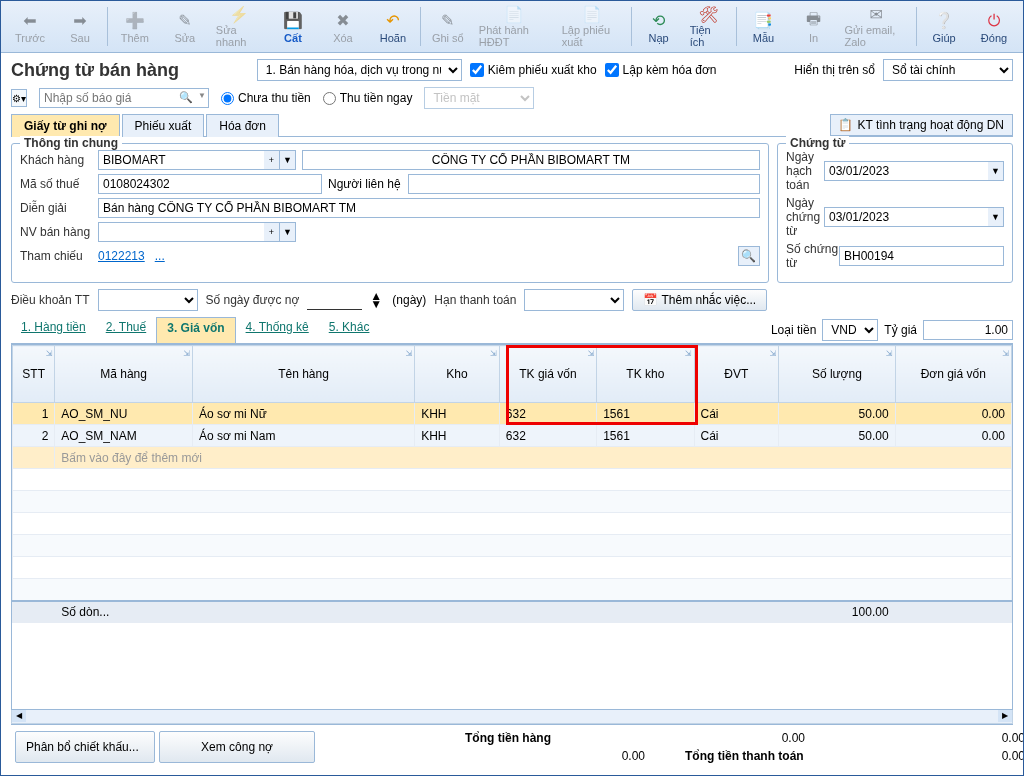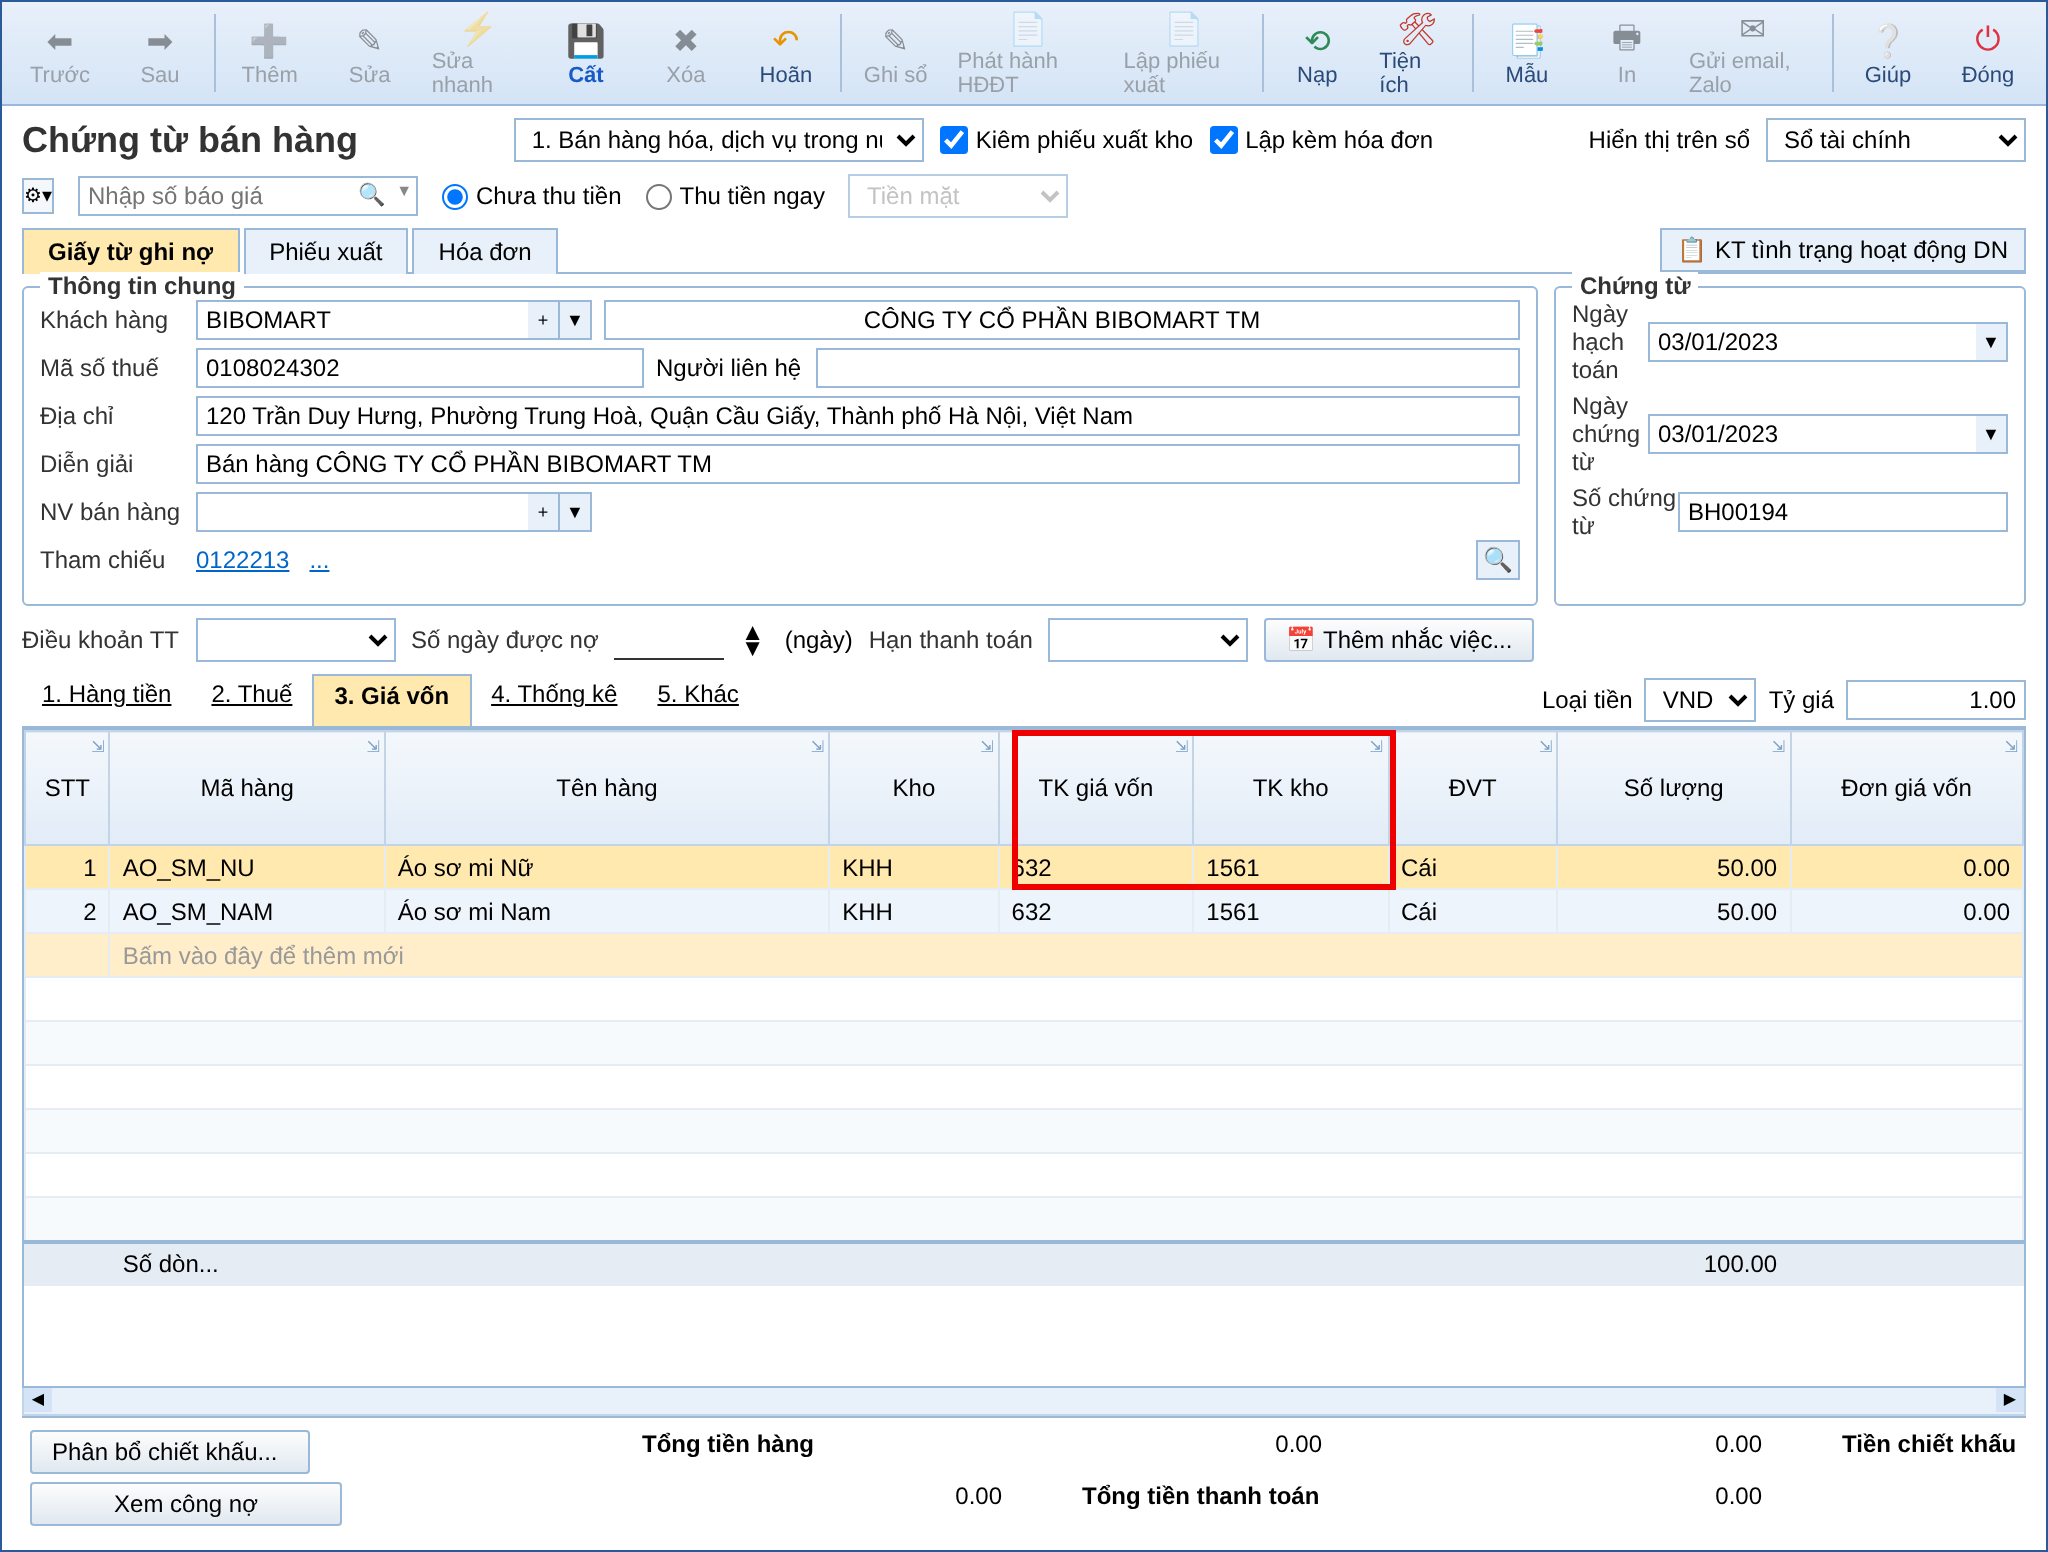--- a/index.html
+++ b/index.html
@@ -40,36 +40,36 @@
 .form-label{width:78px;color:#333}
 .form-row input{flex:1}
 .combo{display:flex;flex:1}
 .combo input{flex:1;border-right:0}
 .combo-btn{width:16px;border:1px solid #9ab8d8;background:#e8f0fa;display:flex;align-items:center;justify-content:center;font-size:9px;cursor:pointer;border-left:0}
 .link{color:#0066cc;text-decoration:underline;cursor:pointer}
 .terms-row{display:flex;align-items:center;gap:8px;margin-bottom:6px}
 .terms-row .lbl{color:#333}
 .btn{background:linear-gradient(#fdfdfd,#e0e8f0);border:1px solid #9ab8d8;padding:3px 10px;cursor:pointer;border-radius:2px}
 .subtabs{display:flex;border-bottom:1px solid #9ab8d8}
-.subtabs .st{padding:3px 10px;cursor:pointer;text-decoration:underline;color:#000000}
+.subtabs .st{padding:3px 10px;cursor:pointer;text-decoration:underline;color:#0f766e}
 .subtabs .st.active{background:#ffe9af;border:1px solid #9ab8d8;border-bottom:0;text-decoration:none;font-weight:bold}
 .subtabs-right{margin-left:auto;display:flex;align-items:center;gap:6px;padding:2px 0}
 .grid-wrap{flex:1;border:1px solid #9ab8d8;overflow:auto;position:relative}
 .grid{width:100%;border-collapse:collapse;font-size:12px}
 .grid th{background:linear-gradient(#f4f8fc,#e2ecf7);border:1px solid #c2d4e6;padding:21px 6px;font-weight:normal;position:relative;text-align:center}
 .grid th .pin{position:absolute;right:2px;top:3px;font-size:8px;color:#7aa0c8}
 .grid td{border:1px solid #e6ecf4;padding:3px 6px;height:22px}
 .grid tr.r0 td{background:#ffe9af}
 .grid tr.r1 td{background:#eef4fb}
 .grid tr.hint td{color:#999;font-style:normal;background:#ffeec9}
 .grid .num{text-align:right}
 .footer-row td{background:#e6ecf4!important;font-weight:normal;border-top:2px solid #9ab8d8}
 .red-box{position:absolute;border:3px solid #e00;pointer-events:none}
 .bottom{border-top:1px solid #9ab8d8;padding:6px 4px;display:flex;gap:30px}
-.bottom-left{display:flex;flex-direction:column;gap:4px}
+.bottom-left{display:flex;flex-direction:row;gap:4px}
 .totals{display:grid;grid-template-columns:180px 120px 180px 120px;gap:4px 40px;margin-left:120px}
 .totals .tl{font-weight:bold}
 .totals .tv{text-align:right}
 .scroll-track{height:14px;background:#e8f0fa;border:1px solid #c2d4e6;border-top:0;position:relative}
 .scroll-track .arr{position:absolute;top:0;width:14px;height:12px;background:#d4e4f6;text-align:center;font-size:8px;line-height:12px}
 .scroll-track .arr.l{left:0}
 .scroll-track .arr.r{right:0}
 .gear{width:16px;height:18px;border:1px solid #9ab8d8;display:inline-flex;align-items:center;justify-content:center;font-size:10px;background:#f4f8fc;cursor:pointer}
 .zoom-btn{width:22px;height:20px;border:1px solid #9ab8d8;background:#e8f0fa;display:inline-flex;align-items:center;justify-content:center;cursor:pointer}
 </style>
@@ -212,24 +212,20 @@
               <span class="combo-btn">+</span>
               <span class="combo-btn">▼</span>
             </div>
           <input type="text" style="flex: 1 1 0%; margin-left: 6px; text-align: center;" value="CÔNG TY CỔ PHẦN BIBOMART TM">
         </div>
         <div class="form-row">
           <div class="form-label">Mã số thuế</div>
           <input type="text" style="max-width: 224px;" value="0108024302">
           <div style="width:80px;margin-left:6px">Người liên hệ</div>
           <input type="text" style="flex: 1 1 0%;" value="">
-        </div>
-        <div class="form-row">
-          <div class="form-label">Địa chỉ</div>
-          <input type="text" value="120 Trần Duy Hưng, Phường Trung Hoà, Quận Cầu Giấy, Thành phố Hà Nội, Việt Nam" style="">
         </div>
         <div class="form-row">
           <div class="form-label">Diễn giải</div>
           <input type="text" value="Bán hàng CÔNG TY CỔ PHẦN BIBOMART TM" style="">
         </div>
         <div class="form-row">
           <div class="form-label">NV bán hàng</div>
           <div class="combo" style="max-width:198px">
               <input type="text" style="">
               <span class="combo-btn">+</span>

